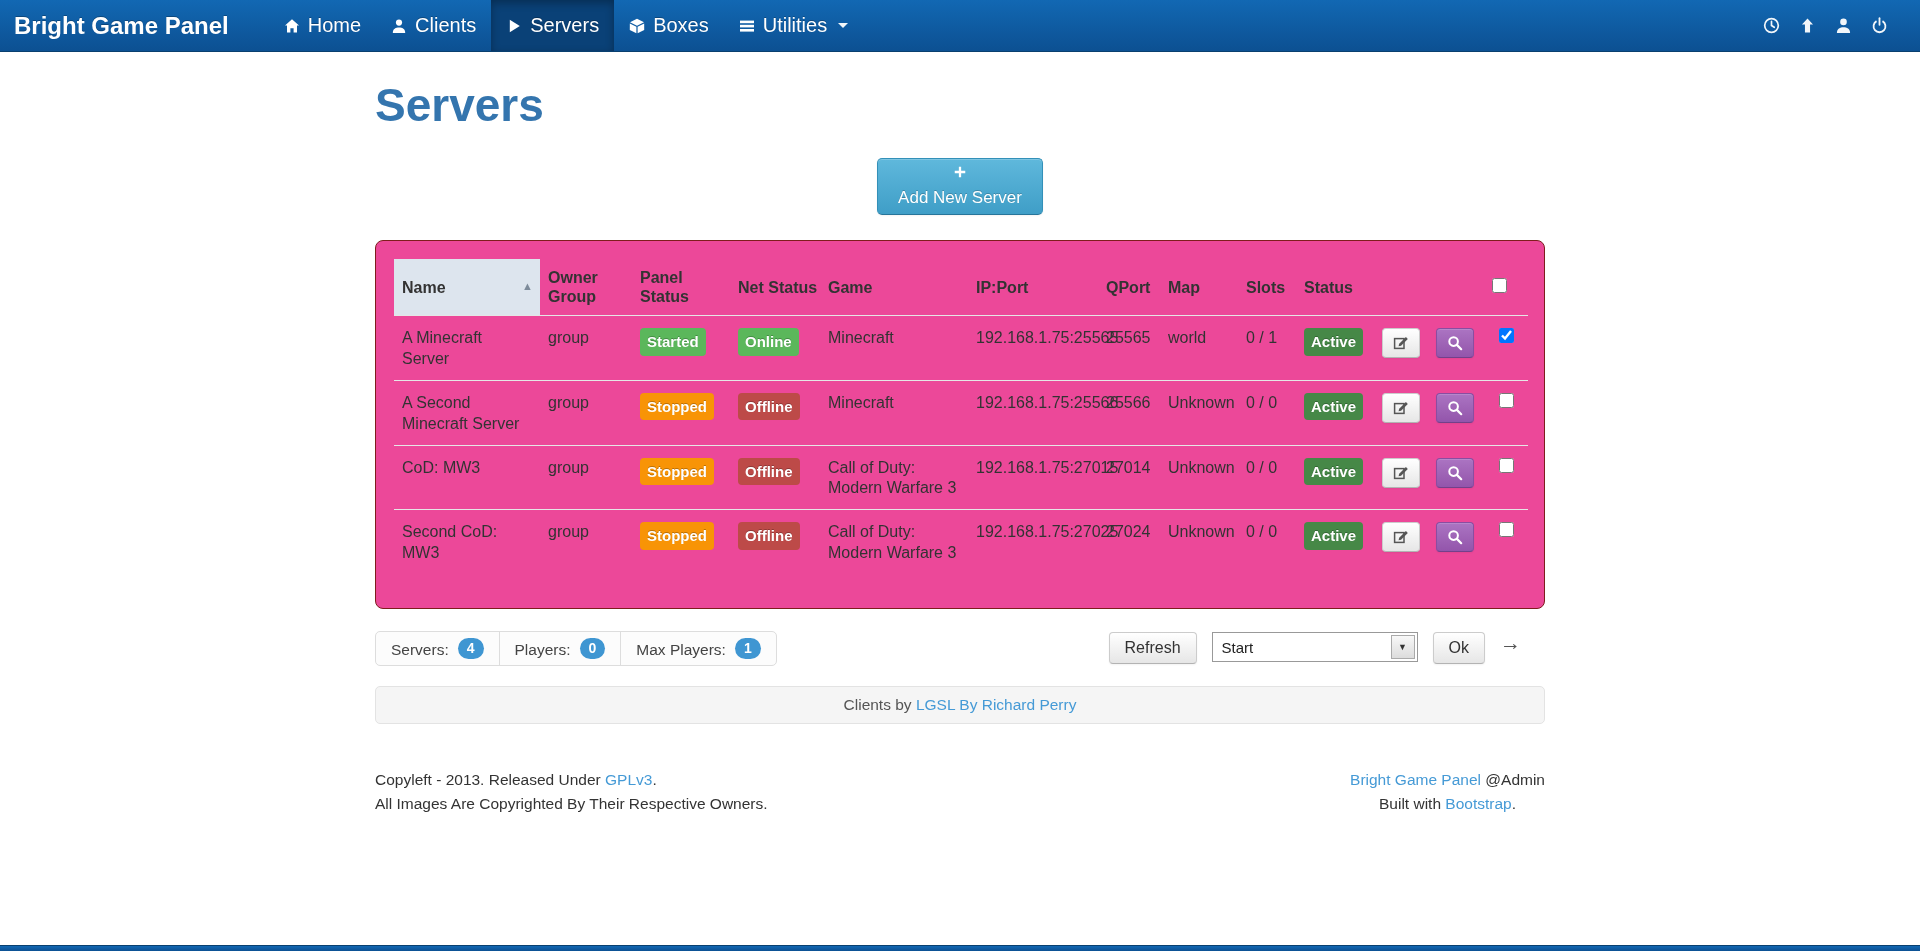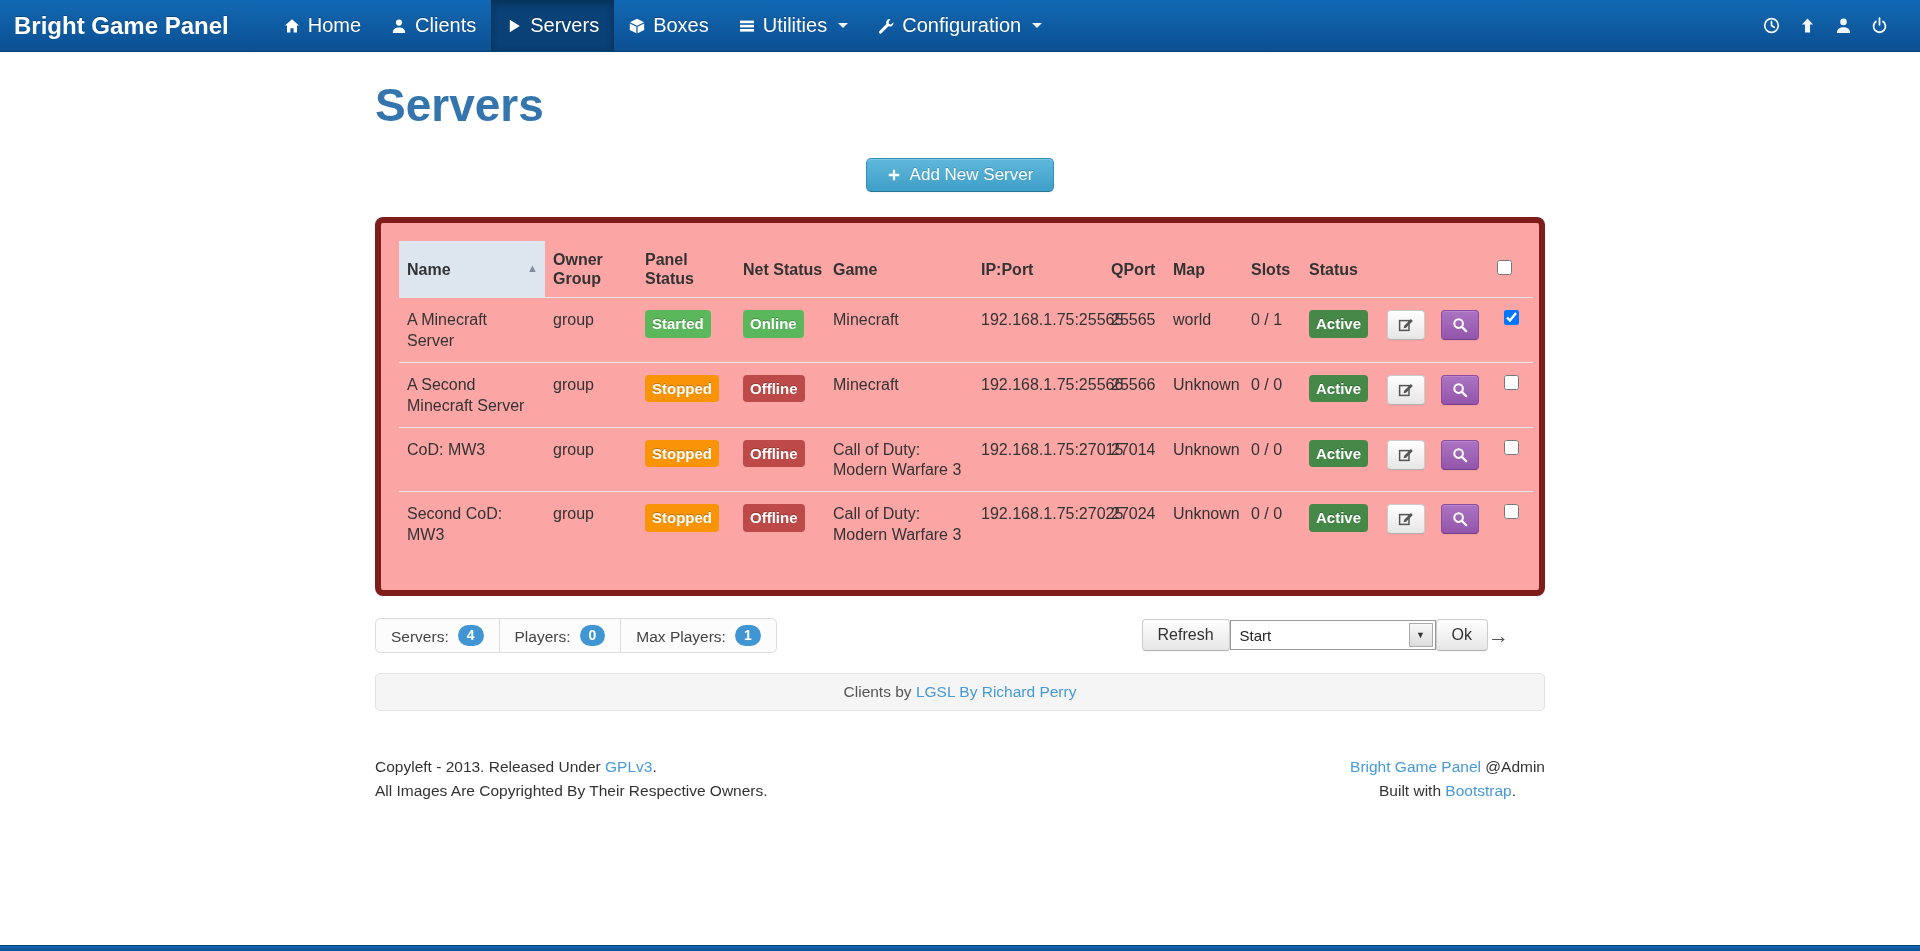--- a/index.html
+++ b/index.html
@@ -71,27 +71,28 @@
   .btn { cursor: pointer; font-family: "Liberation Sans", sans-serif; }
   .btn-info {
     display: inline-flex; align-items: center; gap: 9px;
     font-size: 17px; color: #fff;
     text-shadow: 0 -1px 0 rgba(0,0,0,.2);
     background: linear-gradient(#5fb8dc, #3f9ec7);
     border: 1px solid #3390b8; border-bottom-color: #27759a;
     border-radius: 5px;
     padding: 6px 20px;
     box-shadow: inset 0 1px 0 rgba(255,255,255,.2), 0 1px 2px rgba(0,0,0,.05);
+    flex-direction: column;
   }
   .btn-info svg { width: 14px; height: 14px; display: block; }
 
   
   .panel {
-    background: #fca5a5;
-    border: 6px solid #7f1d1d;
+    background: #ec4899;
+    border: 1px solid #7f1d1d;
     border-radius: 8px;
     padding: 18px 18px 34px;
   }
   table.servers {
     width: 100%; border-collapse: collapse; table-layout: fixed;
     font-size: 16px; color: #333;
   }
   table.servers thead th {
     text-align: left; font-weight: bold;
     padding: 9px 8px; vertical-align: middle;
@@ -153,21 +154,21 @@
     padding: 6px 15px;
     border-right: 1px solid #ddd;
     font-size: 15.5px; color: #444;
   }
   .summary .seg:last-child { border-right: none; }
   .badge-count {
     color: #fff; border-radius: 11px;
     padding: 2px 9px 3px;
     font-size: 14px; font-weight: bold;
   }
-  .controls { display: flex; align-items: center; gap: 0; margin-right: 36px; }
+  .controls { display: flex; gap: 15px; margin-right: 24px; }
   .btn-default {
     background: linear-gradient(#ffffff, #e6e6e6);
     border: 1px solid #ccc; border-bottom-color: #b3b3b3;
     border-radius: 4px;
     padding: 6px 15px;
     font-size: 16px; color: #333;
     box-shadow: inset 0 1px 0 rgba(255,255,255,.2), 0 1px 2px rgba(0,0,0,.05);
   }
   .select {
     display: flex; align-items: center;
@@ -269,31 +270,20 @@
               <svg viewBox="0 0 16 16">
                 <rect x="1" y="2.6" width="14" height="2.6" fill="#fff"></rect>
                 <rect x="1" y="6.8" width="14" height="2.6" fill="#fff"></rect>
                 <rect x="1" y="11" width="14" height="2.6" fill="#fff"></rect>
               </svg>
             </span>
           <span>Utilities</span>
           <span class="caret"></span>
         </a>
       </li>
-      <li>
-        <a>
-          <span class="nicon">
-              <svg viewBox="0 0 16 16">
-                <path fill="#fff" d="M12.4 1.2a3.6 3.6 0 0 0-4 4.9L1.6 12.9a1.5 1.5 0 1 0 2.1 2.1l6.8-6.8a3.6 3.6 0 0 0 4.9-4L13 6.6l-1.9-.6-.6-1.9z"></path>
-              </svg>
-            </span>
-          <span>Configuration</span>
-          <span class="caret"></span>
-        </a>
-      </li>
     </ul>
     <div class="nav-right">
       <span class="icon-btn">
           <svg viewBox="0 0 16 16">
             <circle cx="8" cy="8" r="6.4" fill="none" stroke="#fff" stroke-width="1.6"></circle>
             <path d="M8 4.2V8l2.6 1.7" fill="none" stroke="#fff" stroke-width="1.6" stroke-linecap="round"></path>
           </svg>
         </span>
       <span class="icon-btn">
           <svg viewBox="0 0 16 16">

